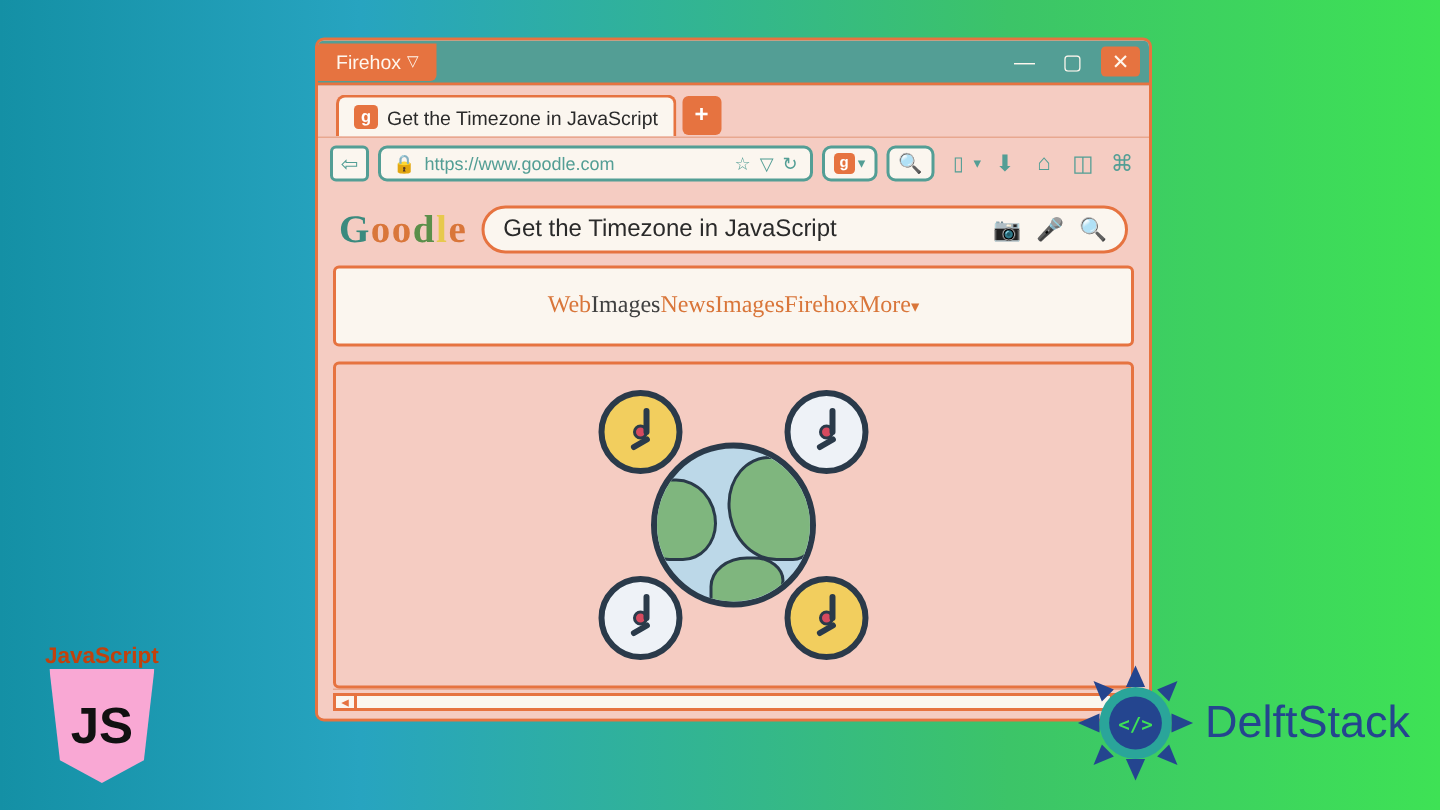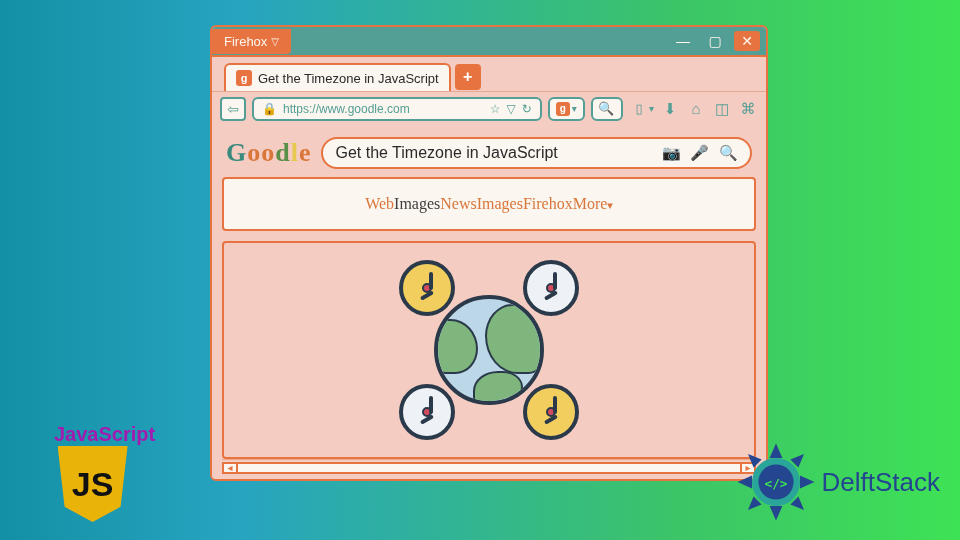--- a/index.html
+++ b/index.html
@@ -111,35 +111,35 @@
   }
   .hsb .track { flex:1; height:12px; background: #fbf6ef; border: 2px solid #e67340; border-left:none; border-right:none; }
   .hsb .arrow {
     width: 16px; height: 12px; background: #fbf6ef; border:2px solid #e67340;
     display:flex; align-items:center; justify-content:center; font-size:10px; color:#e67340;
   }
   
   .jsbadge {
     position: absolute; left: 30px; bottom: 18px; display:flex; flex-direction:column; align-items:center;
   }
-  .jsbadge .txt { font-weight: bold; font-size: 20px; color: #a21caf; margin-left: 24px; }
+  .jsbadge .txt { font-weight: bold; font-size: 15px; color: #c2410c; }
   .jsbadge .shield {
-    width: 70px; height: 76px; background: #eab308;
+    width: 70px; height: 76px; background: #f9a8d4;
     clip-path: polygon(0 0,100% 0,90% 80%,50% 100%,10% 80%);
     display:flex; align-items:center; justify-content:center;
     font-size: 34px; font-weight: bold; color: #111; font-family: Arial;
   }
   
   .delft {
     position:absolute; right: 20px; bottom: 18px; display:flex; align-items:center; gap:6px;
   }
   .delft .gear {
     width: 80px; height: 80px; position: relative;
   }
-  .delft .txt { font-size: 26px; color: #24458f; font-weight: 500; }
+  .delft .txt { font-size: 30px; color: #24458f; font-weight: 500; }
   
   .globe-wrap { width: 220px; height: 200px; position: relative; }
   .globe {
     position:absolute; left:55px; top:45px; width:110px; height:110px;
     border-radius:50%; background:#bcd8e8; border:4px solid #2a3a4a; overflow:hidden;
   }
   .cont { position:absolute; background:#7fb67e; border:2px solid #2a3a4a; }
   .cont.a { left:-10px; top:20px; width:50px; height:55px; border-radius: 40% 60% 50% 40%; }
   .cont.b { right:-5px; top:5px; width:60px; height:70px; border-radius: 50% 40% 30% 60%; }
   .cont.c { left:35px; bottom:-10px; width:50px; height:40px; border-radius: 50% 40% 60% 30%; }

